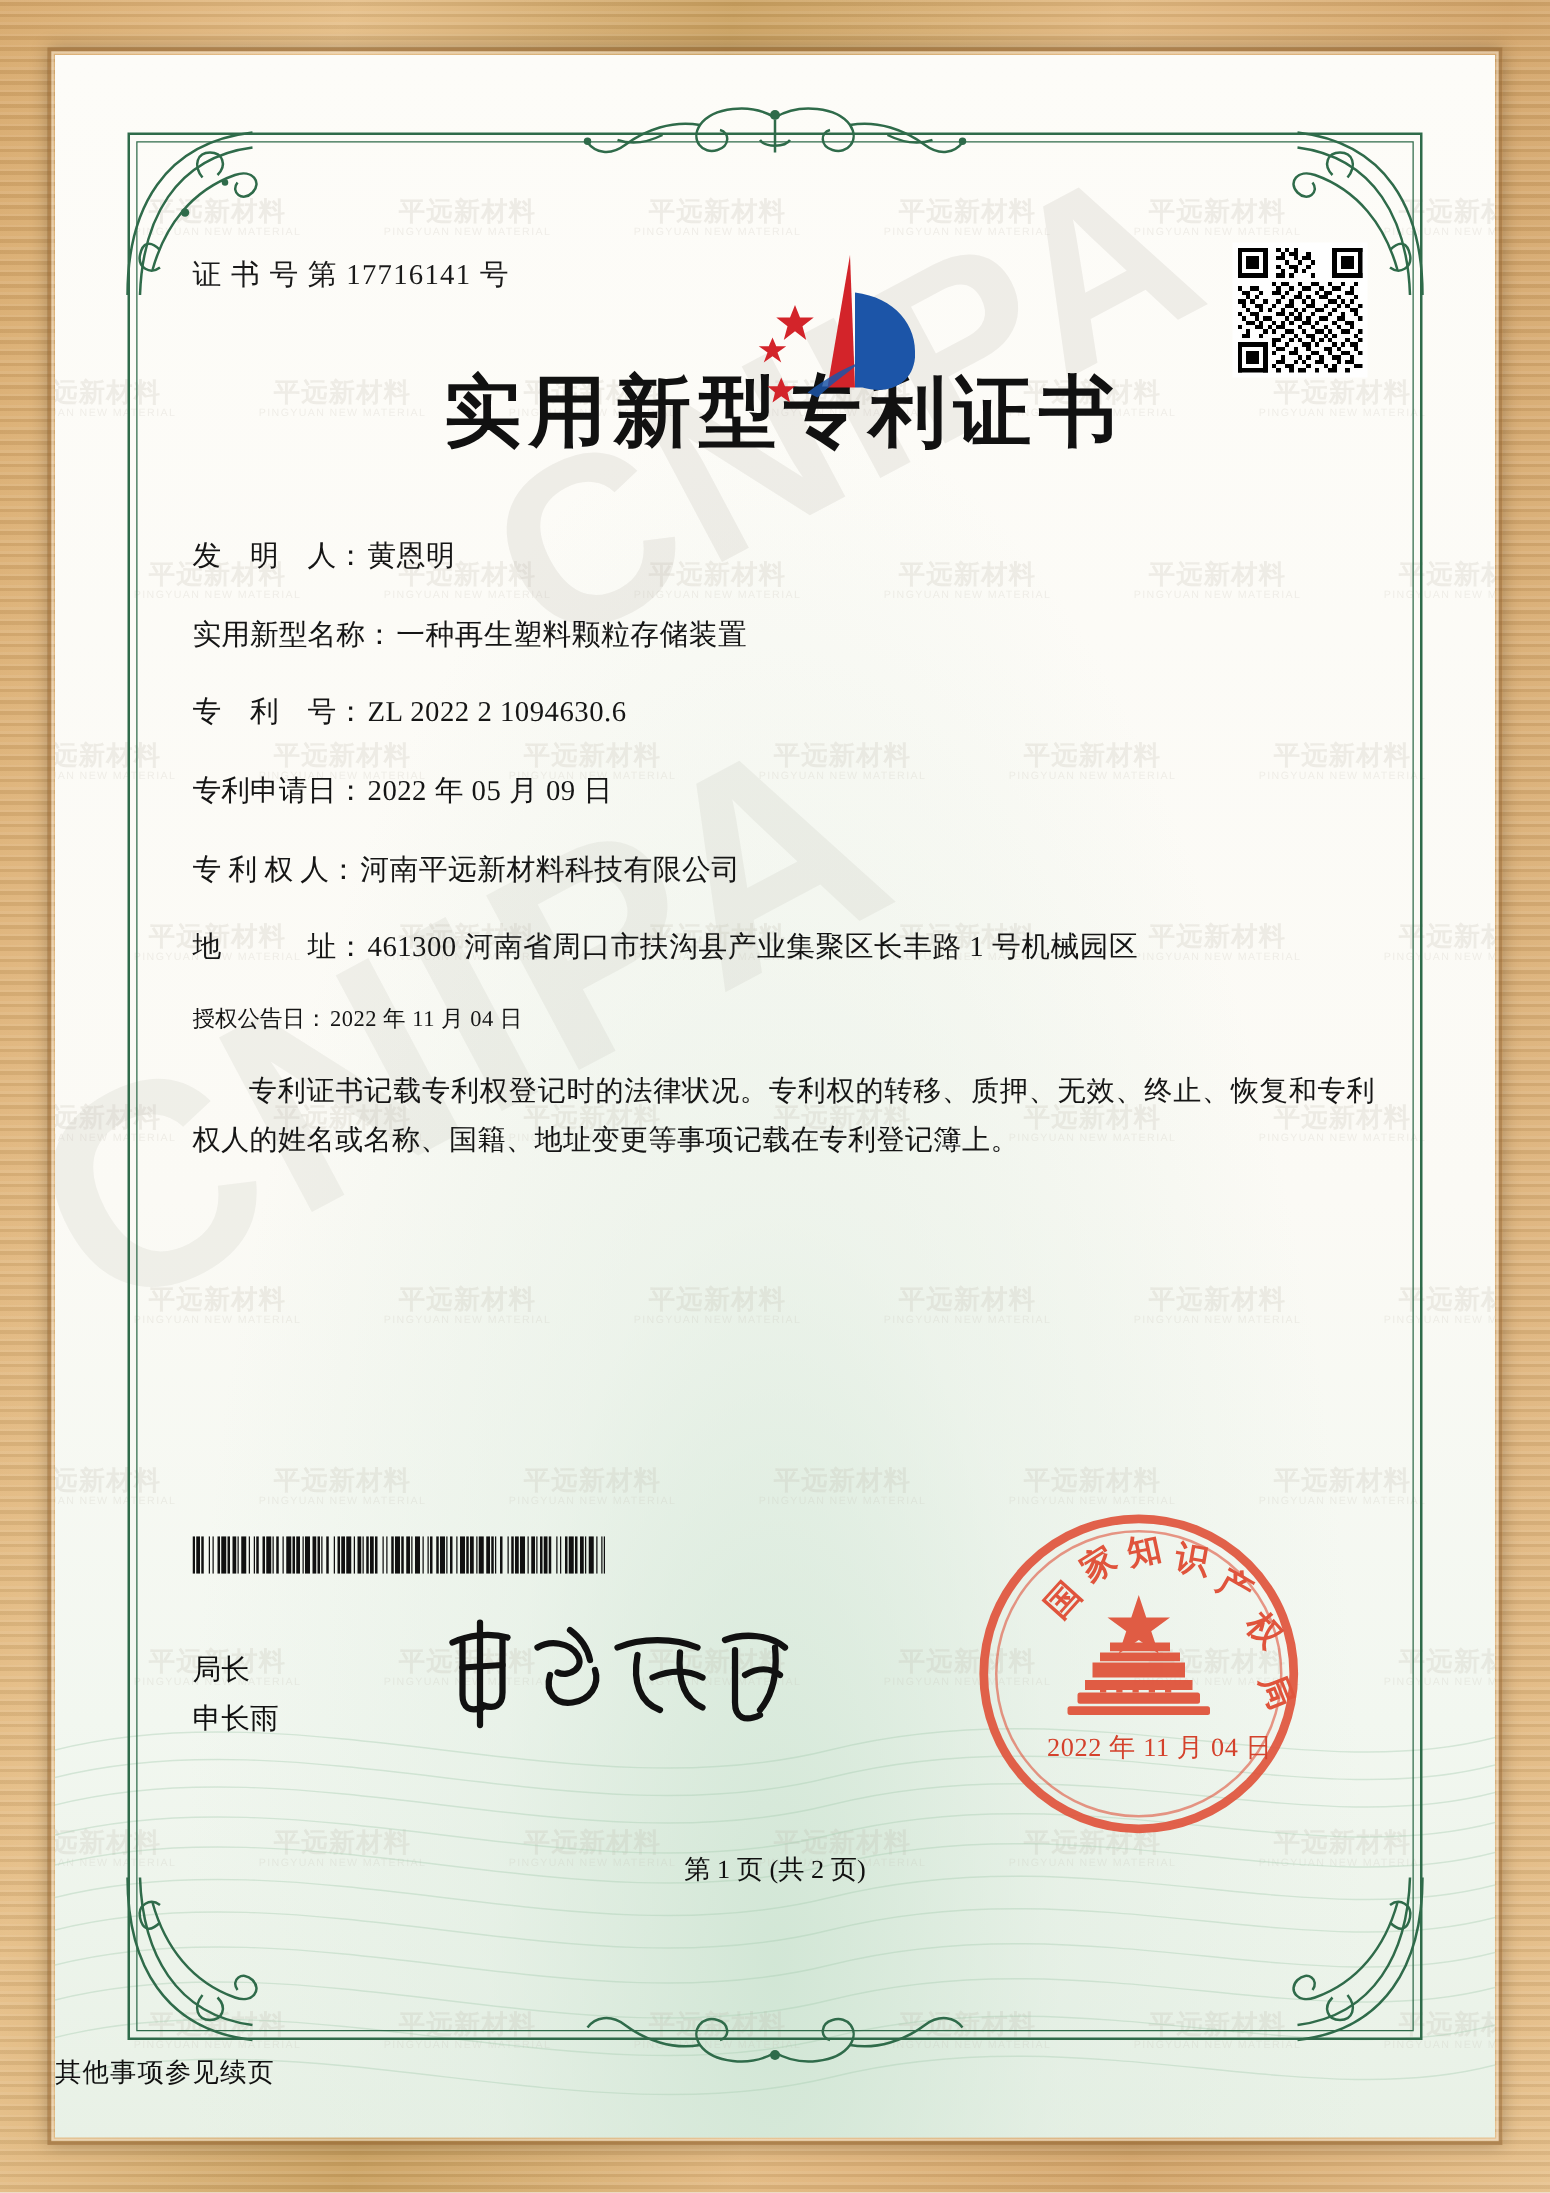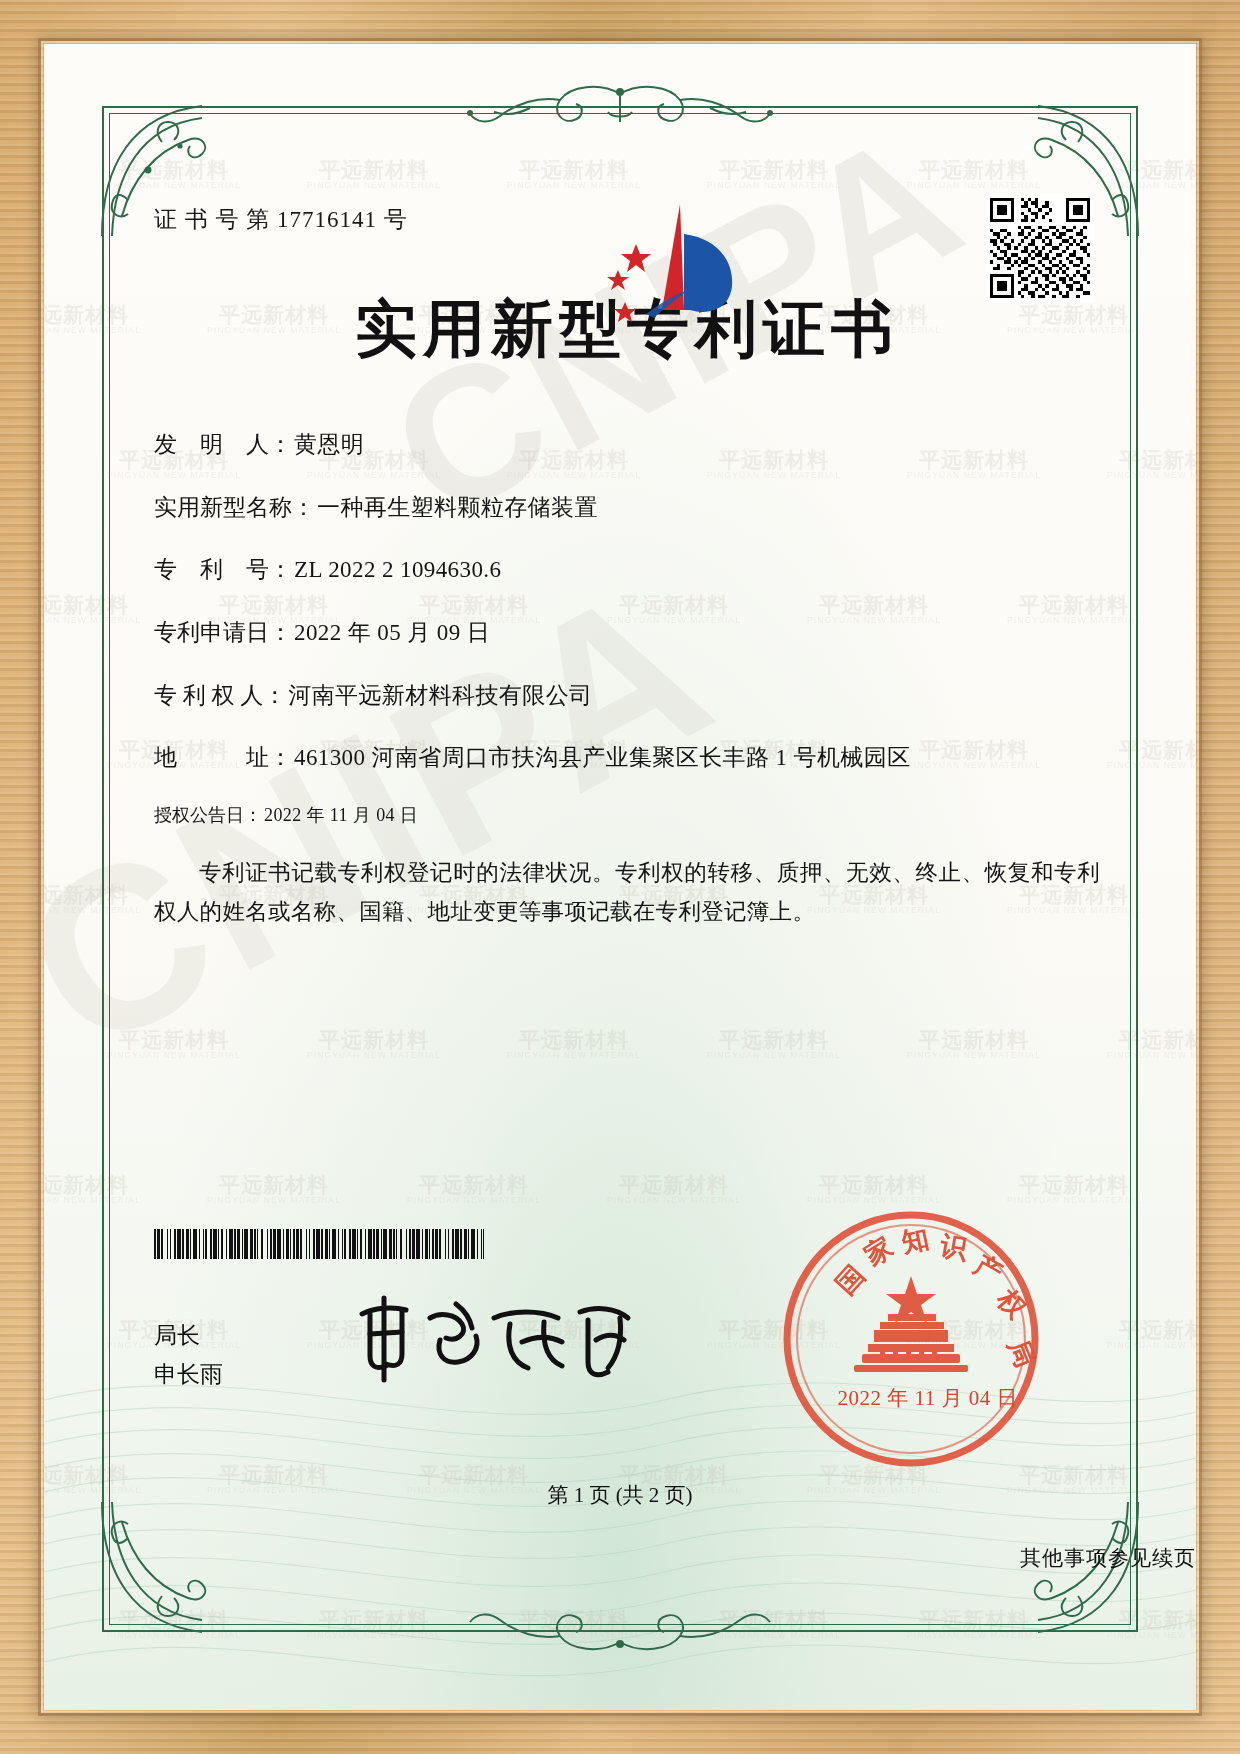--- a/index.html
+++ b/index.html
@@ -171,22 +171,22 @@
     position:absolute; right: 178px; top: 1340px;
     font-size: 21px; color:#d4422c; letter-spacing:0.5px;
     font-family:"Liberation Serif", serif;
   }
 
   .page-no {
     position:absolute; left:0; right:0; top: 1437px;
     text-align:center; font-size: 21px; color:#111;
   }
   .footer-note {
-    position:absolute; left:0; right:0; top: 1500px;
-    text-align:right; font-size: 21px; color:#111; letter-spacing:1px;
+    position:absolute; left:0; right:0; top: 1600px;
+    text-align:left; font-size: 21px; color:#111; letter-spacing:1px;
   }
 </style>
 </head>
 <body>
 
 <div class="frame">
   <div class="frame-inner-bevel"></div>
 </div>
 
 <div class="paper">

